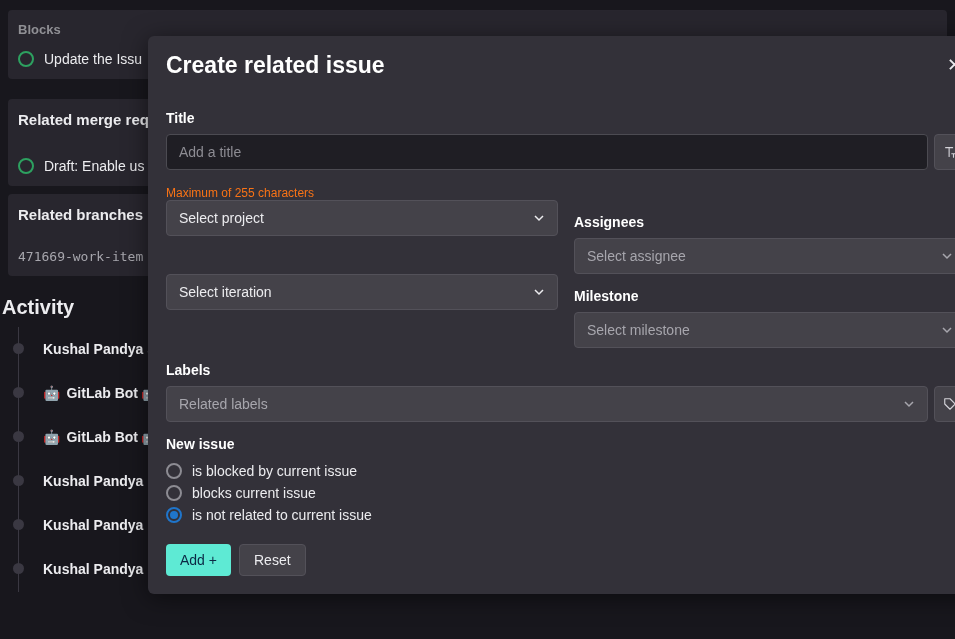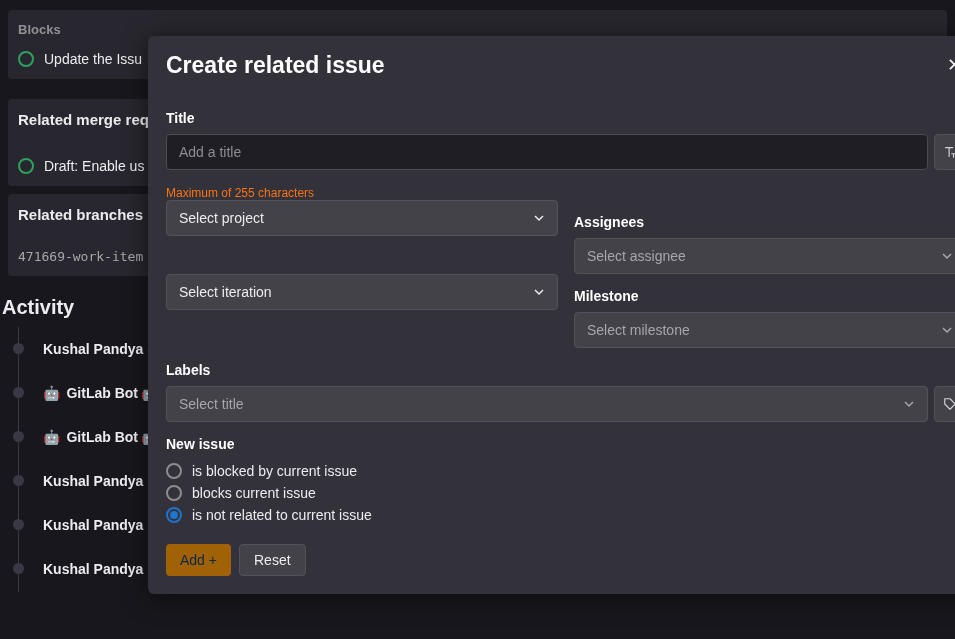--- a/index.html
+++ b/index.html
@@ -290,21 +290,21 @@
     }
     .btn {
       padding: 7px 14px;
       border-radius: 4px;
       font-size: 14px;
       font-weight: 500;
       cursor: pointer;
       border: none;
     }
     .btn-primary {
-      background: #a16207;
+      background: #5eead4;
       color: #0c2844;
     }
     .btn-secondary {
       background: #444249;
       color: #ececef;
       border: 1px solid #535159;
     }
     .chev-down-svg {
       flex-shrink: 0;
     }
@@ -434,21 +434,21 @@
           <svg class="chev-down-svg" width="12" height="12" viewBox="0 0 12 12">
               <path d="M2 4 L6 8 L10 4" fill="none" stroke="currentColor" stroke-width="1.5"></path>
             </svg>
         </div>
       </div>
     </div>
 
     <label class="form-label">Labels</label>
     <div class="labels-row">
       <div class="select-btn muted" style="flex:1;">
-        <span>Select title</span>
+        <span>Related labels</span>
         <svg class="chev-down-svg" width="12" height="12" viewBox="0 0 12 12">
             <path d="M2 4 L6 8 L10 4" fill="none" stroke="currentColor" stroke-width="1.5"></path>
           </svg>
       </div>
       <div class="icon-btn">
         <svg width="14" height="14" viewBox="0 0 16 16">
             <path d="M2 2h6l6 6-6 6-6-6V2z M5 5h.01" stroke="currentColor" stroke-width="1.3" fill="none" stroke-linejoin="round"></path>
           </svg>
       </div>
     </div>

